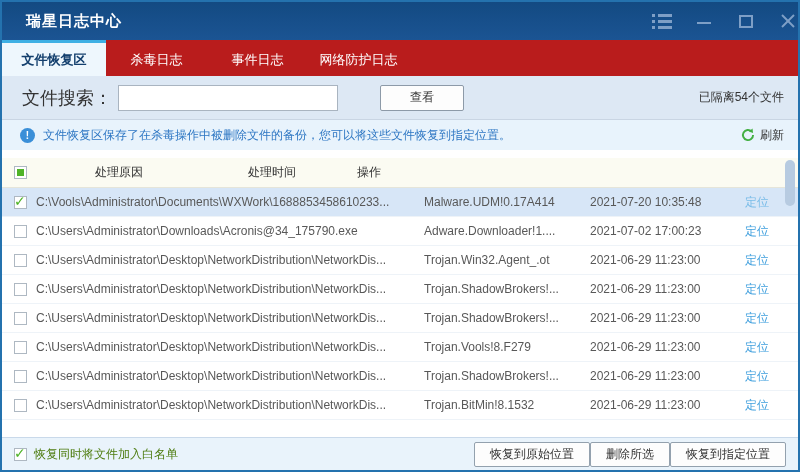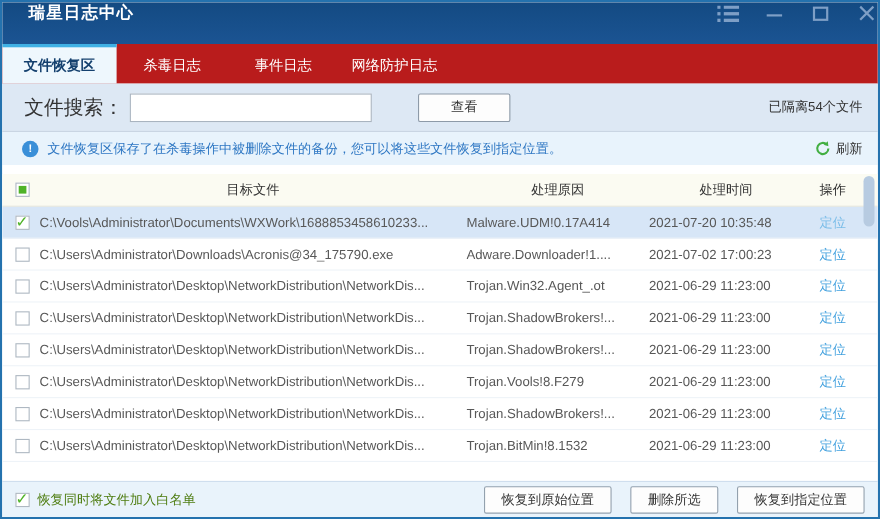--- a/index.html
+++ b/index.html
@@ -1,20 +1,20 @@
 <!DOCTYPE html>
 <html><head>
 <meta charset="utf-8">
 <style>
   * { margin:0; padding:0; box-sizing:border-box; }
   body { width:800px; height:472px; font-family:"Liberation Sans","DejaVu Sans",sans-serif; background:#fff; }
   .window { width:800px; height:472px; border:2px solid #2472ae; display:flex; flex-direction:column; background:#fff; overflow:hidden; }
 
   
-  .titlebar { height:38px; flex:0 0 38px; background:linear-gradient(#134a82,#1b5493); display:flex; align-items:flex-start; padding:0 0 0 24px;gap:34px; }
+  .titlebar { height:38px; flex:0 0 38px; background:linear-gradient(#134a82,#1b5493); display:flex; align-items:center; padding:0 0 0 24px;gap:34px; }
   .title { color:#fff; font-size:15px; font-weight:bold; letter-spacing:1px; }
   .win-controls { margin-left:auto; display:flex; align-items:center; gap:22px; }
   .win-btn { display:flex; align-items:center; justify-content:center; width:20px; height:20px; cursor:pointer; }
 
   
   .tabbar { height:36px; flex:0 0 36px; background:#b91c1c; display:flex; align-items:stretch; }
   .tab { width:101px; display:flex; align-items:center; justify-content:center; color:#fff; font-size:13px; cursor:pointer; border-top:3px solid transparent; }
   .tab.active { background:#eef7fd; color:#14406e; border-top:3px solid #3fb0e4; width:104px; font-weight:bold; }
 
   
@@ -49,21 +49,21 @@
   
   .cb { width:13px; height:13px; background:#fff; border:1px solid #aeb8c2; position:relative; cursor:pointer; flex:0 0 13px; }
   .cb.checked::after { content:"\2713"; position:absolute; left:-1px; top:-4px; font-size:14px; font-weight:bold; color:#4fb328; }
   .cb.indet::after { content:""; position:absolute; left:2px; top:2px; width:7px; height:7px; background:#4fb328; }
 
   .scroll-thumb { position:absolute; right:3px; top:2px; width:10px; height:46px; background:#b7cbe1; border-radius:5px; cursor:pointer; }
 
   
   .footer { height:33px; flex:0 0 33px; background:#e9f3fb; border-top:1px solid #c9d9ea; display:flex; align-items:center; padding:0 12px; }
   .footer-label { font-size:12px; color:#4d7c0f; margin-left:7px; }
-  .footer-buttons { margin-left:auto; display:flex; gap:17px; }
+  .footer-buttons { margin-left:auto; display:flex; gap:0; }
   .f-btn { height:25px; padding:0 15px; background:#fdfdfd; border:1px solid #93a1ae; border-radius:2px; font-size:12px; color:#333; cursor:pointer; white-space:nowrap; }
 
   svg { display:block; }
 </style>
 </head>
 <body>
 
 <div class="window">
 
   <div class="titlebar">
@@ -136,21 +136,20 @@
     </span>
   </div>
 
   <div class="gap"></div>
 
   <div class="table-area">
     <div class="thead">
       <div class="col-check">
         <span class="cb indet"></span>
       </div>
-      <div class="col-file">目标文件</div>
       <div class="col-reason">处理原因</div>
       <div class="col-time">处理时间</div>
       <div class="col-action">操作</div>
     </div>
     <div>
     <div class="row selected">
       <div class="col-check">
         <span class="cb checked"></span>
       </div>
       <div class="col-file c-file">C:\Vools\Administrator\Documents\WXWork\1688853458610233...</div>

